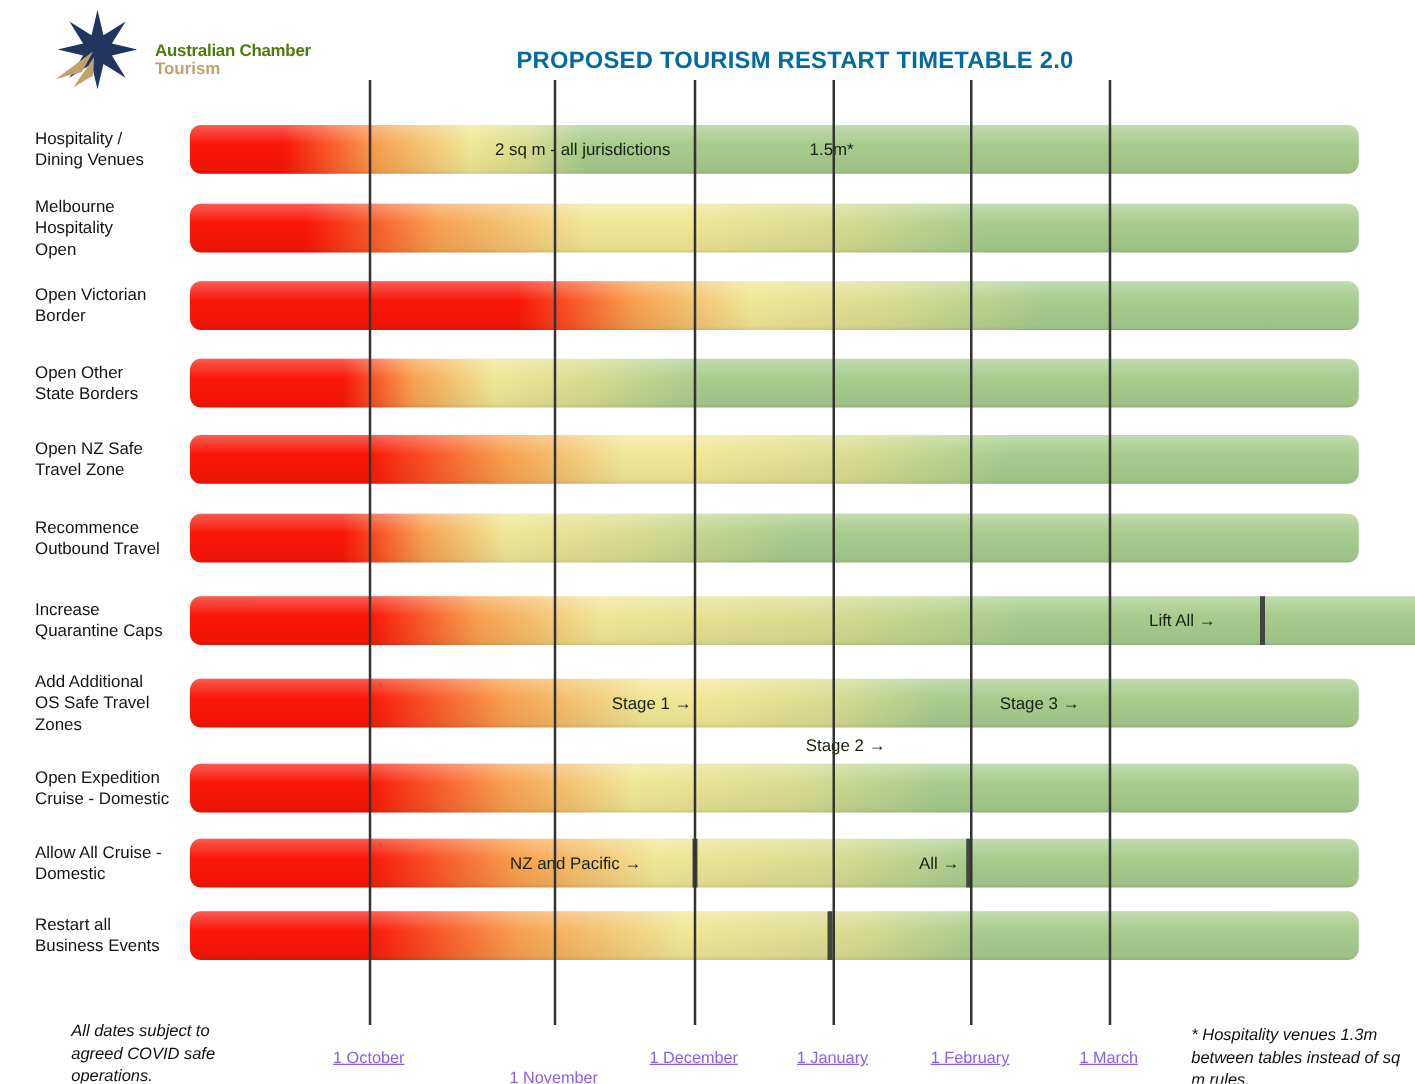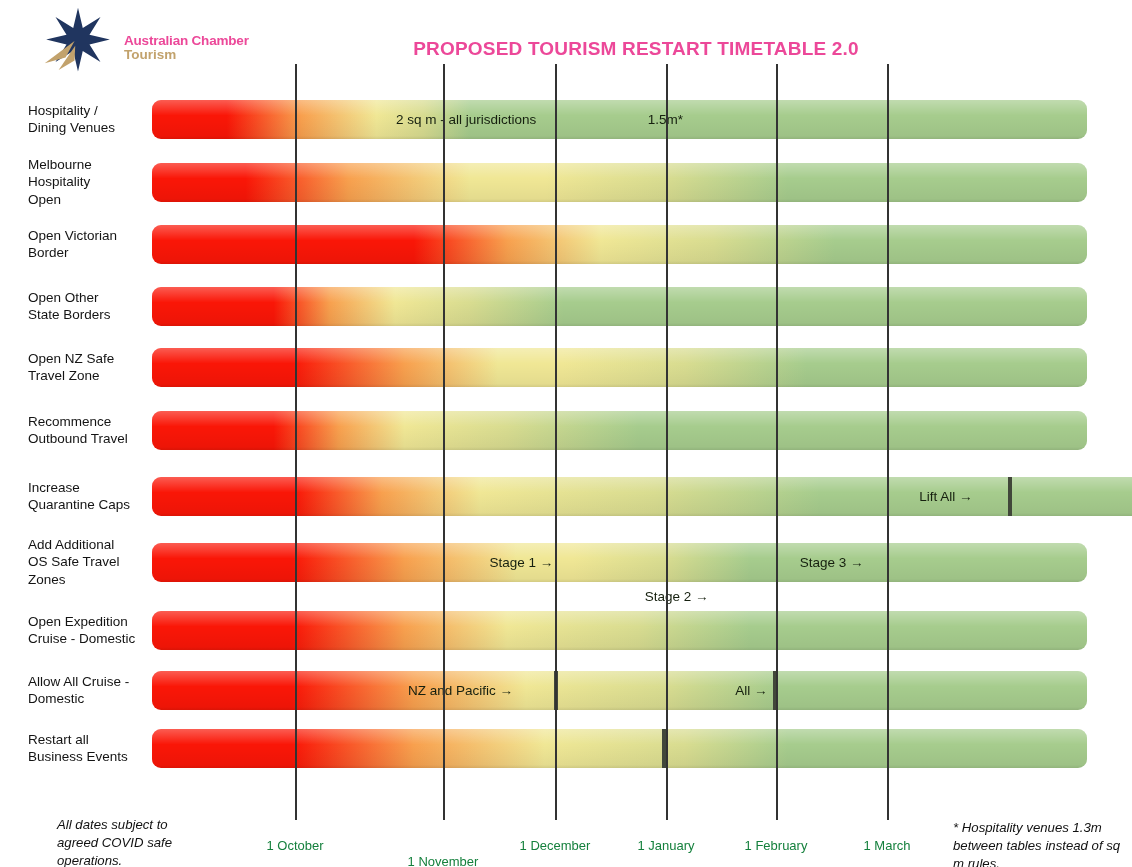--- a/index.html
+++ b/index.html
@@ -8,32 +8,32 @@
     width:1132px;height:867px;
     background:#ffffff;
     font-family:"Liberation Sans", sans-serif;
     color:#1a1a1a;
     overflow:hidden;
   }
   
   .logo{position:absolute;left:42px;top:4px;display:flex;align-items:center;gap:10px;}
   .logo svg{width:72px;height:74px;display:block;}
   .logo-text{display:flex;flex-direction:column;line-height:1.05;margin-top:14px;}
-  .logo-line1{font-size:13.5px;font-weight:bold;color:#ec4899;letter-spacing:-0.2px;}
+  .logo-line1{font-size:13.5px;font-weight:bold;color:#4d7c0f;letter-spacing:-0.2px;}
   .logo-line2{font-size:13.5px;font-weight:bold;color:#c2a26c;}
   .page-title{
     position:absolute;left:180px;right:40px;top:38px;margin:0;
-    text-align:center;font-size:19px;font-weight:bold;color:#ec4899;
+    text-align:center;font-size:19px;font-weight:bold;color:#0369a1;
     letter-spacing:0.2px;
   }
   
   .gridline{position:absolute;top:64px;height:756px;width:1.5px;background:#333333;z-index:5;}
   .date-label{
     position:absolute;top:838px;transform:translateX(-50%);
-    font-size:13px;color:#15803d;white-space:nowrap;z-index:6;
+    font-size:13px;color:#8b5cf6;white-space:nowrap;z-index:6;text-decoration:underline;
   }
   
   .row{position:absolute;left:0;width:100%;height:39px;}
   .row-label{
     position:absolute;left:28px;top:50%;transform:translateY(-50%);
     width:128px;font-size:13.5px;line-height:1.32;color:#141414;
     white-space:pre-line;
   }
   .bar{
     position:absolute;left:152px;width:935px;height:39px;

